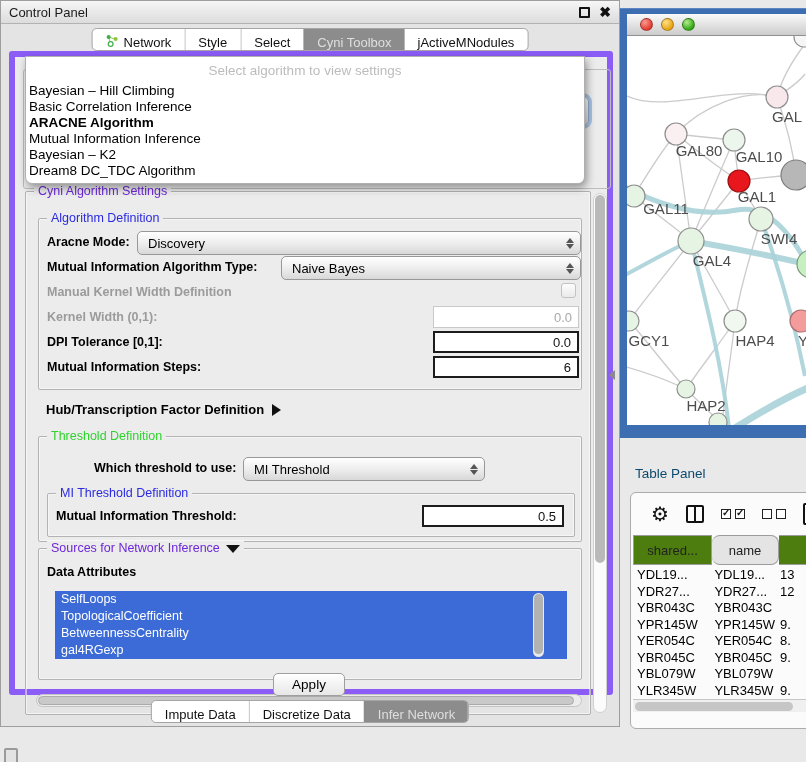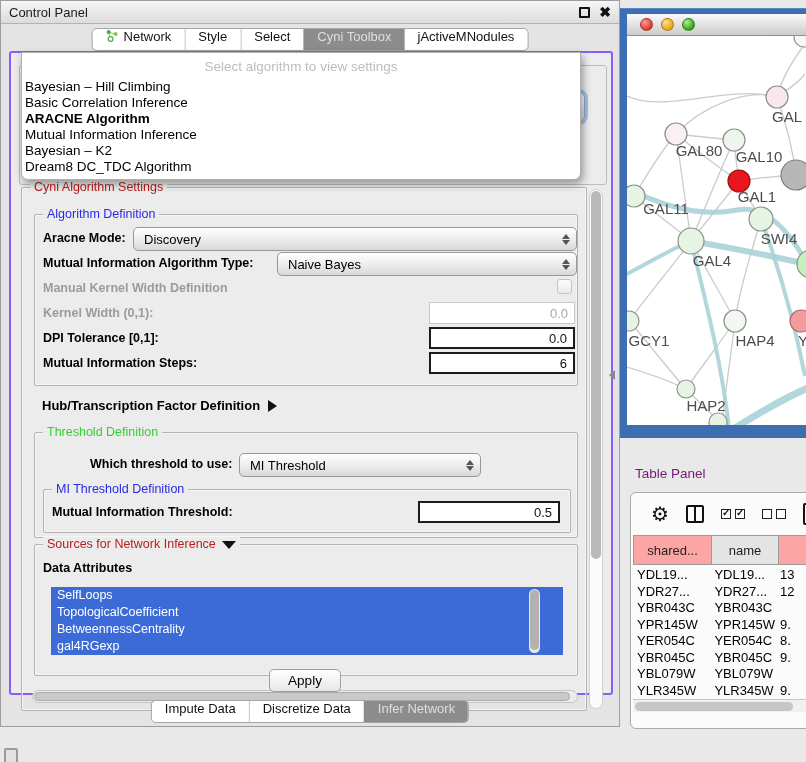--- a/index.html
+++ b/index.html
@@ -20,55 +20,55 @@
     background:linear-gradient(#f6f6f6,#dcdcdc); border-bottom:1px solid #b2b2b2;
     display:flex; align-items:center; padding:0 8px; }
   .cp-title { font-size:13px; color:#1a1a1a; }
   .cp-win-btns { margin-left:auto; display:flex; align-items:center; gap:9px; }
   .float-icon { width:11px; height:11px; border:2px solid #111; border-radius:1px; }
   .close-icon { font-size:14px; font-weight:bold; color:#111; line-height:11px; }
 
   
   .tabbar { display:flex; background:#ffffff; border:1px solid #a5a5a5; border-radius:5px;
     height:23px; overflow:hidden; align-items:stretch; }
-  .tab { display:flex; align-items:flex-start; gap:5px; padding:0 13px; font-size:13px; color:#111;
+  .tab { display:flex; align-items:flex-end; gap:5px; padding:0 13px; font-size:13px; color:#111;
     border-left:1px solid #c6c6c6; white-space:nowrap; }
   .tab:first-child { border-left:none; }
   .tab.active { background:#8c8c8c; color:#dfdfdf; border-left-color:#8c8c8c; }
   .tab.active + .tab { border-left:none; }
 
   .top-tabbar { top:27px; left:50%; transform:translateX(-50%); }
   .bottom-tabbar { top:699px; left:50%; transform:translateX(-50%); }
 
   .net-tab-icon { width:13px; height:13px; display:inline-block; }
 
   
   .cp-content { left:8px; top:50px; width:604px; height:644px; background:#ececec;
-    border:2px solid #8b5cf6; border-radius:3px;padding-left:48px; }
+    border:6px solid #8b5cf6; border-radius:3px;padding-left:48px; }
 
   
   .behind-group { left:8px; top:12px; width:588px; height:120px; border:1px solid #bdbdbd; border-radius:3px; }
   .behind-combo { left:548px; top:39px; width:26px; height:30px; border-radius:6px;
     background:linear-gradient(#ffffff,#d9d9d9); border:1px solid #8aa8cc;
     box-shadow:0 0 0 3px rgba(110,160,220,.55); }
   .behind-field { left:22px; top:95px; width:542px; height:32px; border:1px solid #b9b9b9; border-radius:8px; background:#fdfdfd; }
 
   
   .algo-dropdown { left:10px; top:-1px; width:560px; background:#ffffff;
     border:1px solid #b0b0b0; border-radius:0 0 7px 7px;
     box-shadow:2px 4px 9px rgba(0,0,0,.38); z-index:20; padding-bottom:4px; }
   .algo-placeholder { height:26px; display:flex; align-items:center; justify-content:center;
     color:#bcbcbc; font-size:13.5px; }
   .algo-item { font-size:13.5px; line-height:16px; padding-left:3px; color:#000; }
   .algo-item.selected { font-weight:bold; }
 
   
   .group { border:1px solid #b3b3b3; border-radius:2px; box-shadow:inset 0 0 0 1px rgba(255,255,255,.55); }
   .group-legend { position:absolute; top:-8px; left:8px; background:#ececec; padding:0 4px;
-    font-size:12.5px; color:#b91c1c; white-space:nowrap; }
+    font-size:12.5px; color:#6d28d9; white-space:nowrap; }
   .legend-blue { color:#2a2ae0; }
   .legend-green { color:#2ed32e; }
 
   .cyni-group { left:10px; top:134px; width:566px; height:524px; }
   .alg-group { left:12px; top:26px; width:544px; height:172px; }
 
   .form-label { position:absolute; font-size:12.5px; font-weight:bold; color:#000; white-space:nowrap; }
   .form-label.disabled { color:#9b9b9b; }
 
   .combo { position:absolute; height:24px; border:1px solid #989898; border-radius:5px;
@@ -120,38 +120,38 @@
   .tl { width:13px; height:13px; border-radius:50%; border:1px solid rgba(0,0,0,.3); }
   .tl-red { background:radial-gradient(circle at 35% 30%, #fb9a90, #e23b30 70%); }
   .tl-yellow { background:radial-gradient(circle at 35% 30%, #ffe08a, #e8a411 70%); }
   .tl-green { background:radial-gradient(circle at 35% 30%, #b6eb8f, #2fa713 70%); }
   .net-canvas { left:7px; top:28px; width:213px; height:389px; background:#ffffff; overflow:hidden; }
 
   .splitter-arrow { left:609px; top:370px; width:0; height:0;
     border-top:5px solid transparent; border-bottom:5px solid transparent; border-right:6px solid #8a8a8a; }
 
   
-  .tp-label { left:635px; top:466px; font-size:13.5px; color:#701a75; }
+  .tp-label { left:635px; top:466px; font-size:13.5px; color:#0c4a6e; }
   .tp-body { left:630px; top:492px; width:200px; height:237px; background:#fbfbfb;
     border:1px solid #ababab; border-radius:6px; }
   .tp-toolbar { position:absolute; left:0; top:0; width:100%; height:42px; display:flex; align-items:center; gap:17px; padding-left:20px; }
   .gear-glyph { font-size:20px; color:#111; line-height:20px; }
   .cols-icon { width:18px; height:18px; border:2px solid #111; border-radius:2px; position:relative; }
   .cols-icon:after { content:""; position:absolute; left:6px; top:0; width:2px; height:100%; background:#111; }
   .cb-pair { display:flex; gap:4px; }
   .mini-cb { width:10px; height:10px; border:1.5px solid #222; position:relative; background:#fff; }
   .mini-cb.checked:after { content:"✓"; position:absolute; left:0px; top:-3px; font-size:10px; font-weight:bold; color:#111; }
   .doc-icon { width:16px; height:22px; border:2px solid #111; border-radius:2px; background:#fff; }
 
   .tp-table { position:absolute; left:2px; top:42px; width:196px; height:164px; overflow:hidden; }
   .tp-hrow { display:flex; height:30px; }
   .tp-hcell { border:1px solid #9c9c9c; border-left:none; display:flex; align-items:center; justify-content:center;
     font-size:13px; color:#222; background:#e4e4e4; }
   .tp-hcell:first-child { border-left:1px solid #9c9c9c; }
-  .tp-hcell.hl { background:#fca5a5; }
+  .tp-hcell.hl { background:#4d7c0f; }
   .tp-rows { padding-left:4px; padding-top:2px; }
   .tp-row { display:flex; height:16.5px; font-size:13px; color:#000; }
   .tp-cell { overflow:hidden; white-space:nowrap; }
   .tp-hscroll { position:absolute; left:2px; top:206px; width:196px; height:13px; background:#f0f0f0; border-top:1px solid #c6c6c6; }
   .tp-hscroll .thumb { position:absolute; left:2px; top:2px; width:158px; height:9px; background:#c6c6c6; border-radius:5px; }
 </style>
 </head>
 <body>
 
 <div class="abs cp-window">
@@ -404,21 +404,21 @@
     </span>
     <span class="cb-pair">
       <span class="mini-cb"></span>
         <span class="mini-cb"></span>
     </span>
     <span class="doc-icon"></span>
   </div>
   <div class="tp-table">
     <div class="tp-hrow" id="tp-headers">
         <div class="tp-hcell hl" style="width: 79px;">shared...</div>
-        <div class="tp-hcell" style="width: 67px;">name</div>
+        <div class="tp-hcell" style="width: 67px; border-radius: 8px;">name</div>
         <div class="tp-hcell hl" style="width: 50px;"></div>
       </div>
     <div class="tp-rows" id="tp-rows">
         <div class="tp-row">
           <div class="tp-cell" style="width: 79px;">YDL19...</div>
           <div class="tp-cell" style="width: 67px;">YDL19...</div>
           <div class="tp-cell" style="width: 50px;">13</div>
         </div>
         <div class="tp-row">
           <div class="tp-cell" style="width: 79px;">YDR27...</div>

